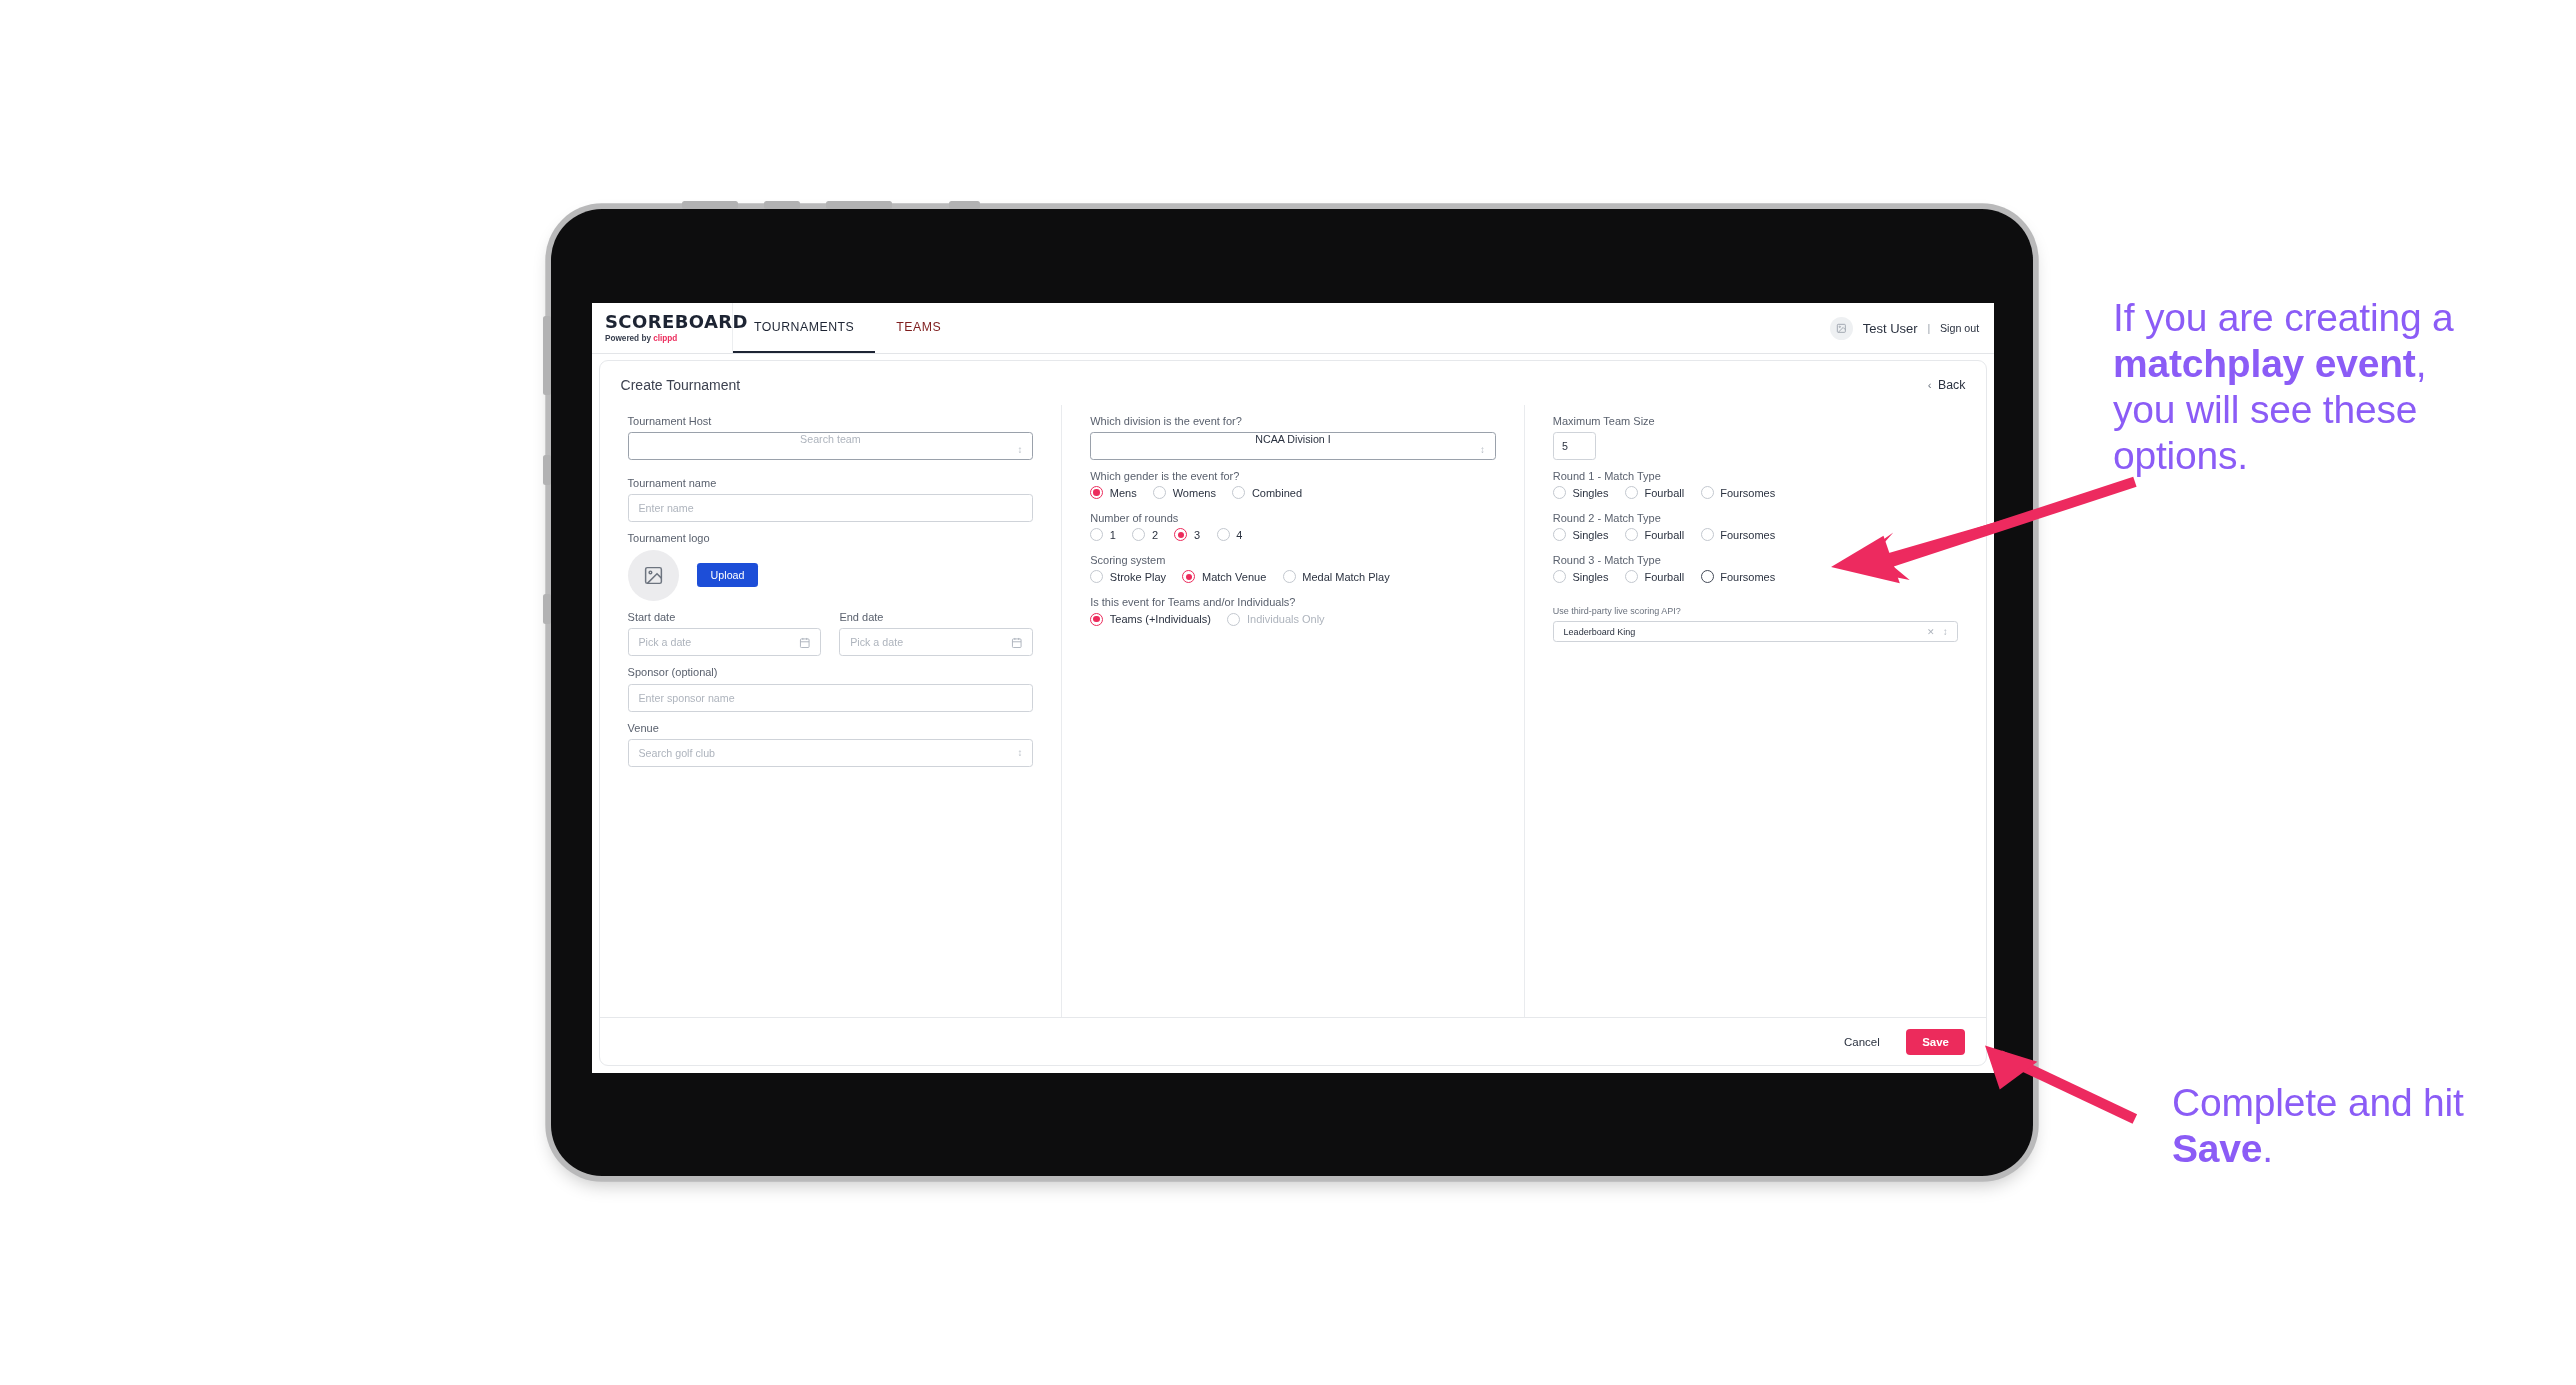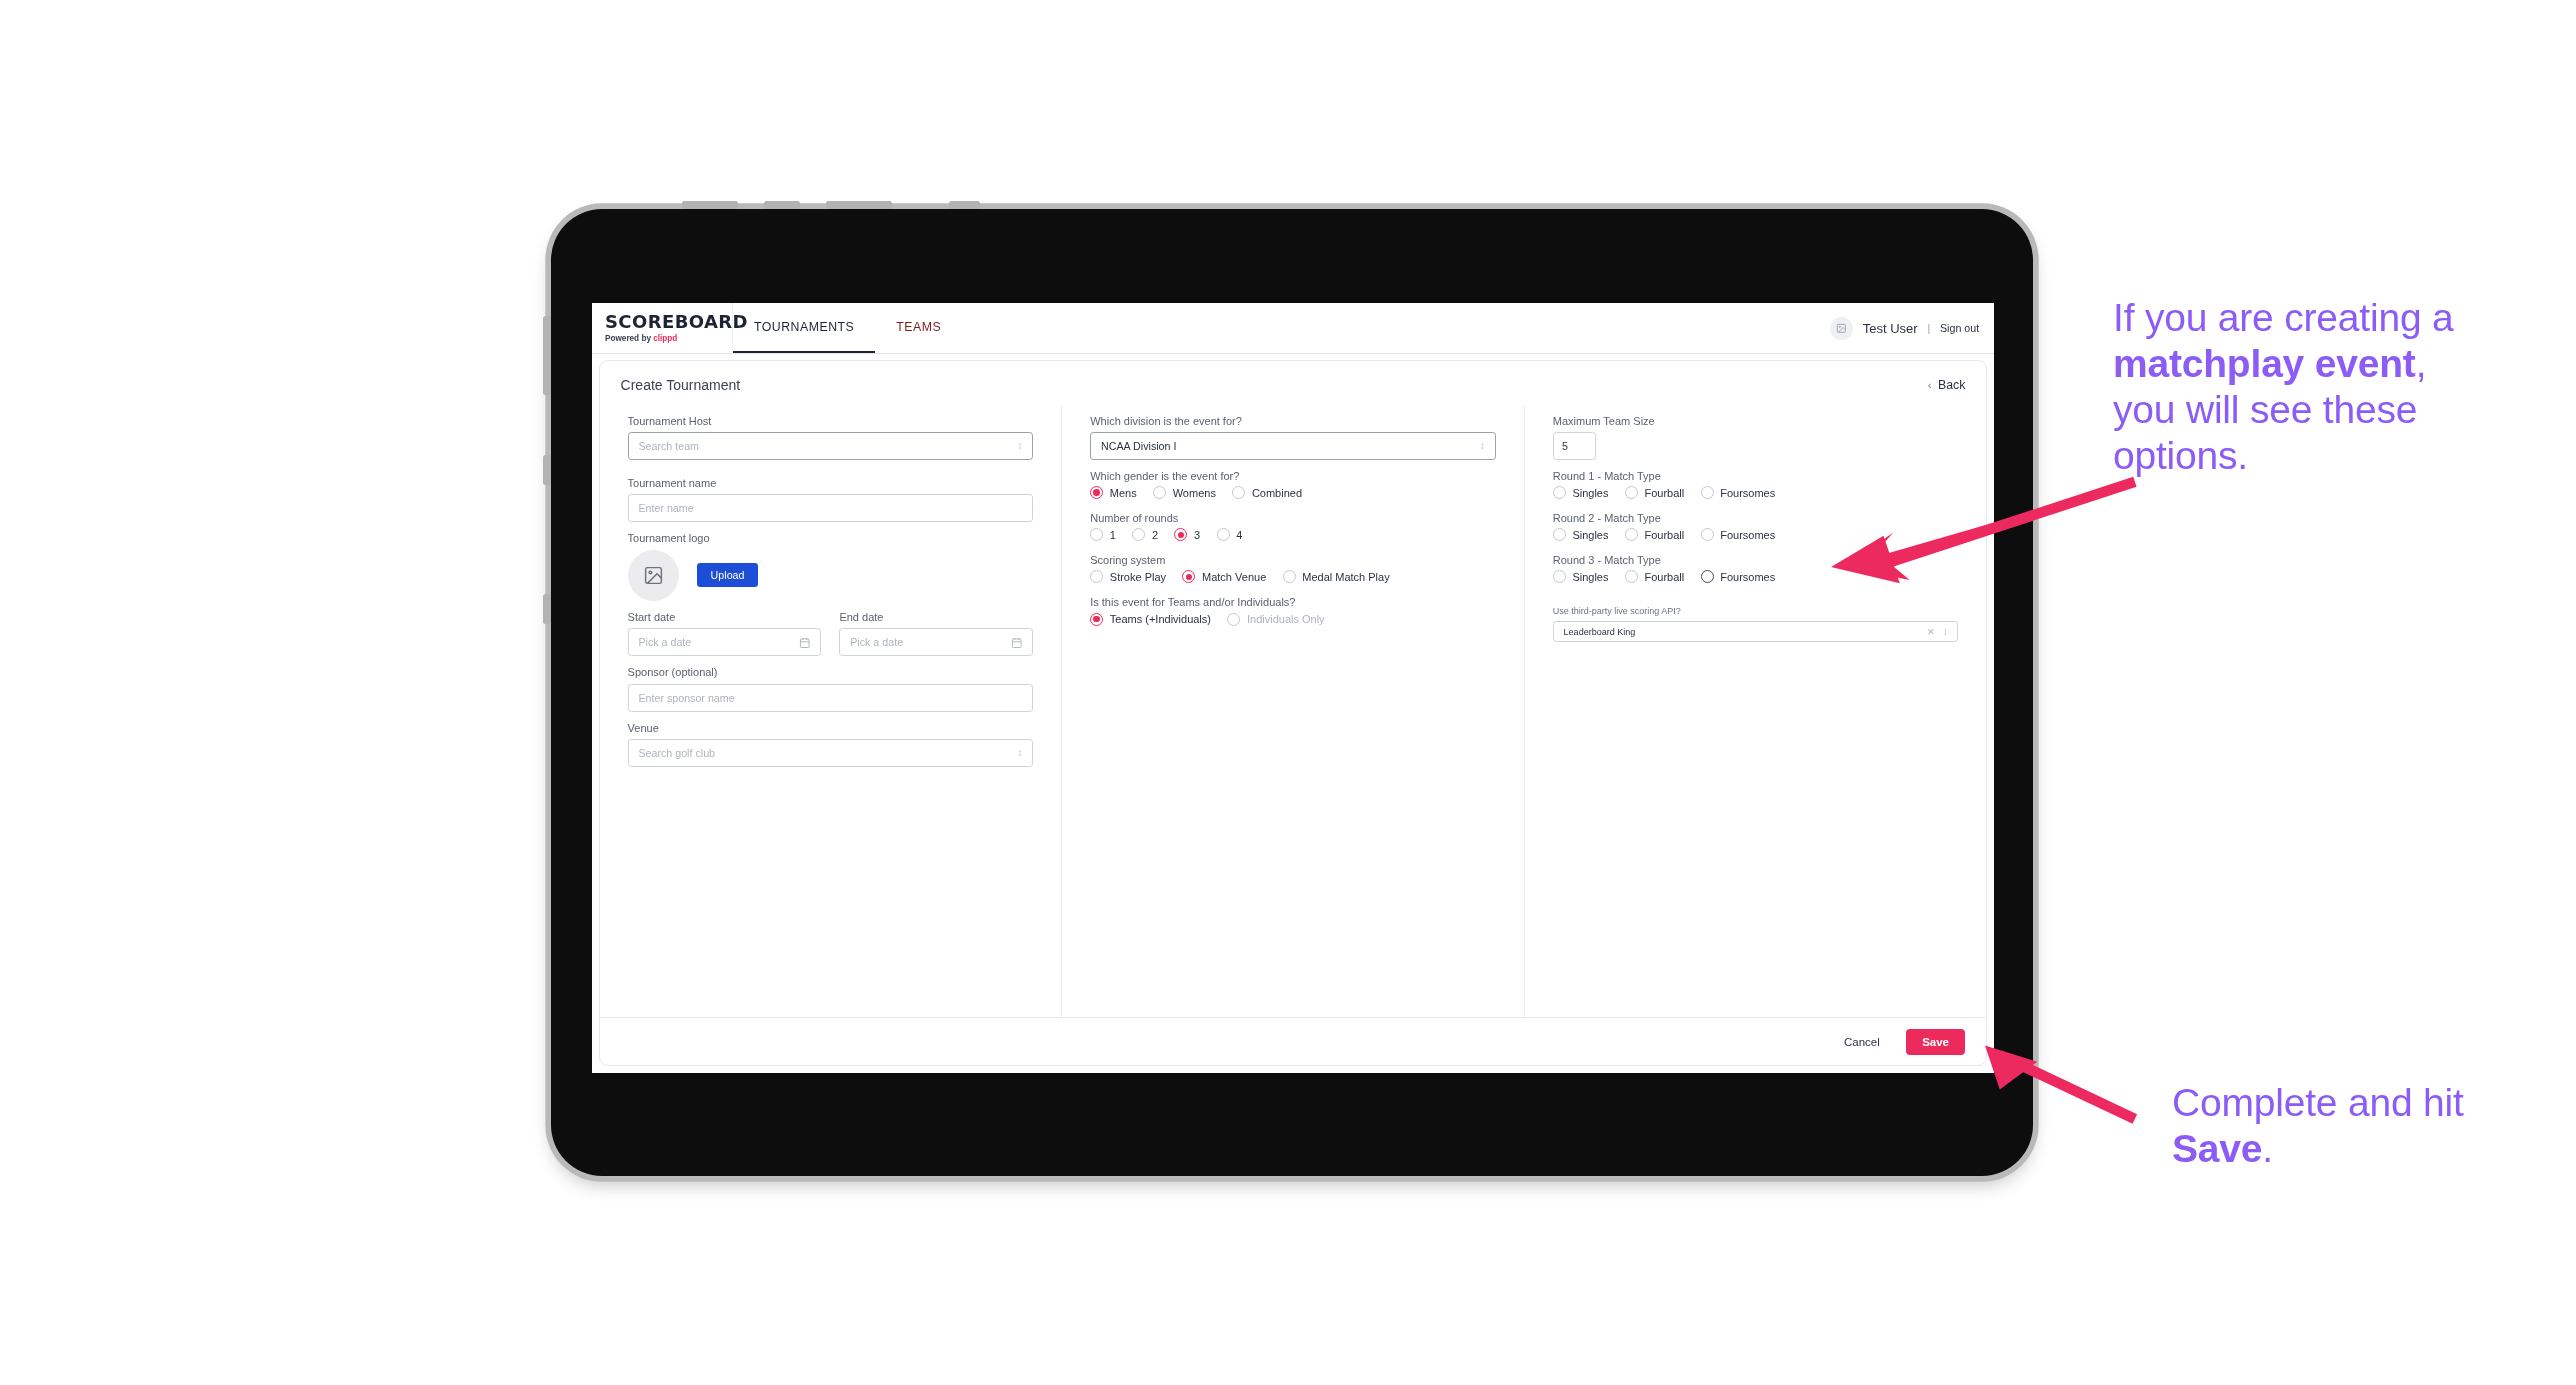--- a/index.html
+++ b/index.html
@@ -111,21 +111,21 @@
   .gap-sm { height: 9.8px; }
 
   .input {
     height:28px; border:0.8px solid #cfd3d9; border-radius:3.3px;
     background:#fff; display:flex; align-items:center;
     padding: 0 9.8px; font-size:10.7px; color:#2b3240;
     position: relative;
   }
   .input.placeholder { color:#aeb4bd; }
   .input .rt { margin-left:auto; display:flex; align-items:center; gap:8.2px; color:#aeb4bd; }
-  .input.strong-border { border-color:#9aa1ab; }
+  .input.strong-border { border-color:#9aa1ab;flex-direction:column; }
   .input.small { width:43px; padding:0 8.2px; }
   .spin { font-size:9.8px; line-height:1; color:#b5bbc3; }
 
   
   .logo-row { display:flex; align-items:center; gap:18px; margin-top:1.6px; }
   .logo-circle {
     width:51px;height:51px;border-radius:50%;background:#ececee;
     display:flex;align-items:center;justify-content:center;color:#6d747f;
   }
   .upload-btn {

